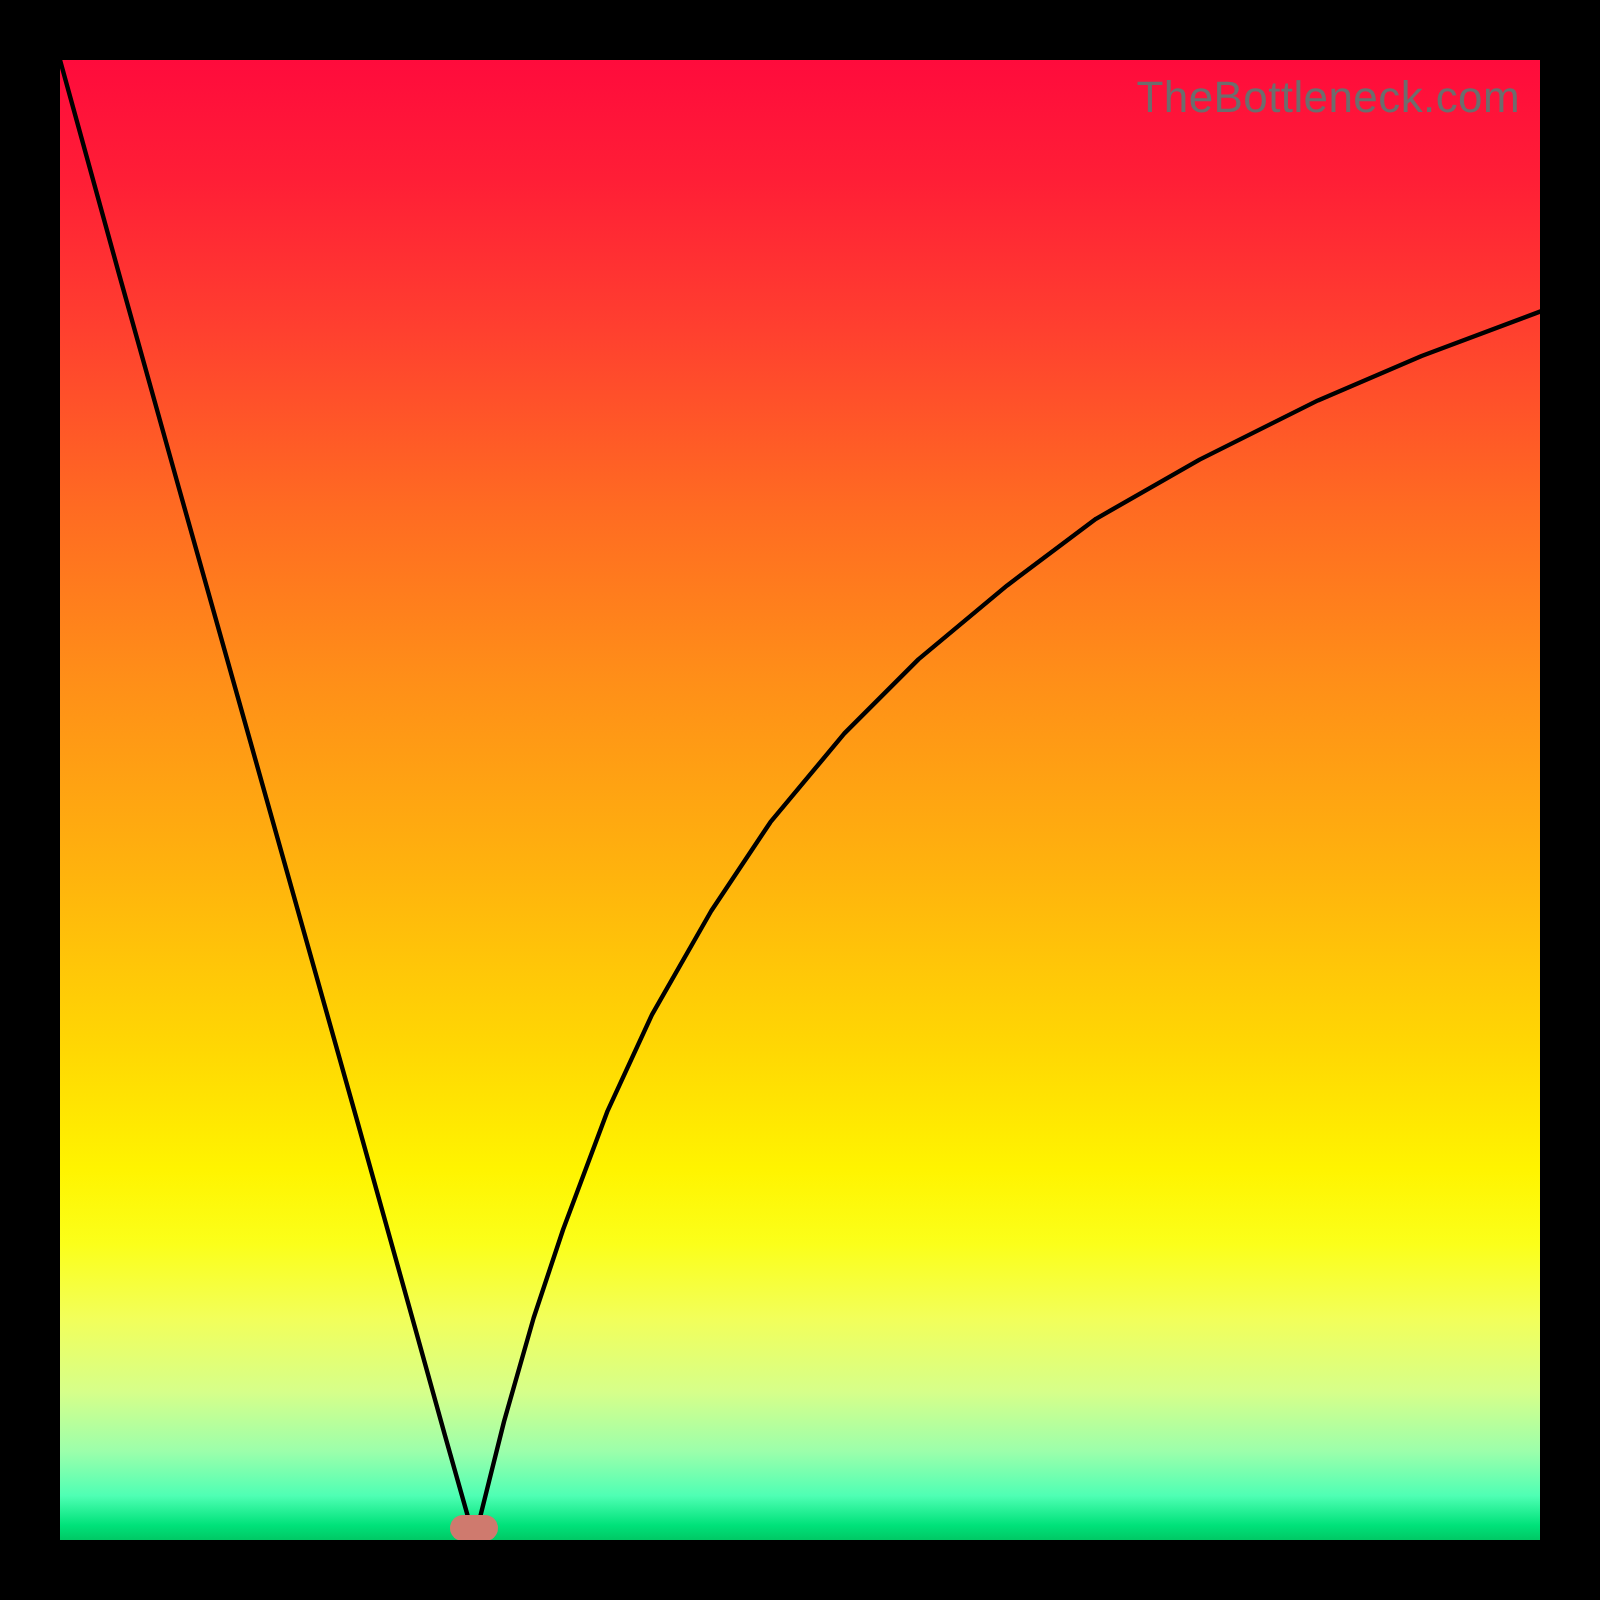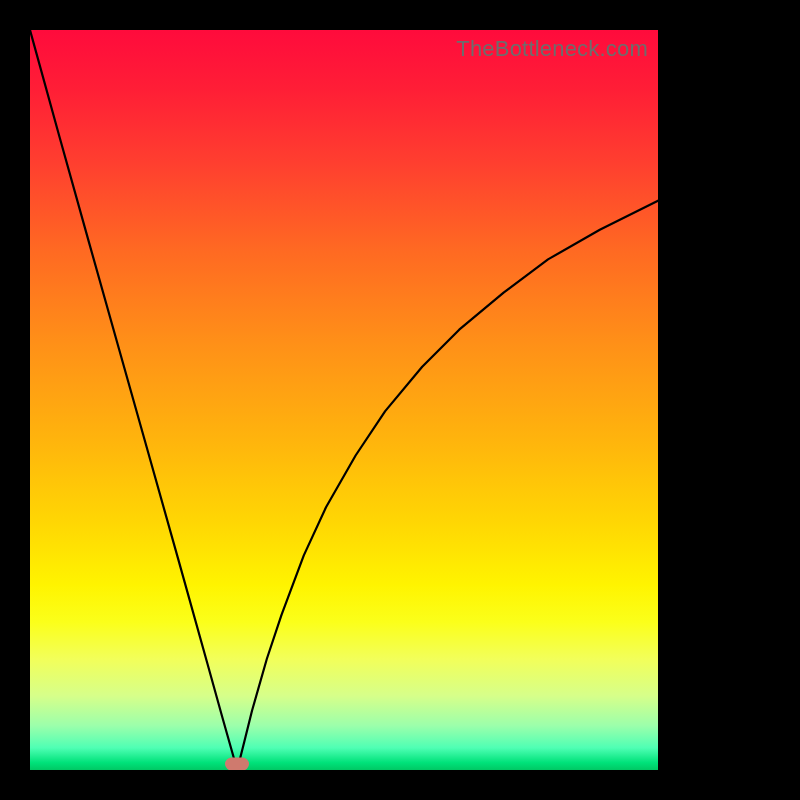--- a/index.html
+++ b/index.html
@@ -14,21 +14,21 @@
   .frame {
     position: relative;
     width: 800px;
     height: 800px;
     background: #000;
   }
   .plot-area {
     position: absolute;
     left: 30px;
     top: 30px;
-    width: 628px;
+    width: 740px;
     height: 740px;
     
     background: linear-gradient(
       to bottom,
       #ff0b3c 0%,
       #ff1e36 8%,
       #ff3f2f 18%,
       #ff6a22 30%,
       #ff8f18 42%,
       #ffb30d 55%,

